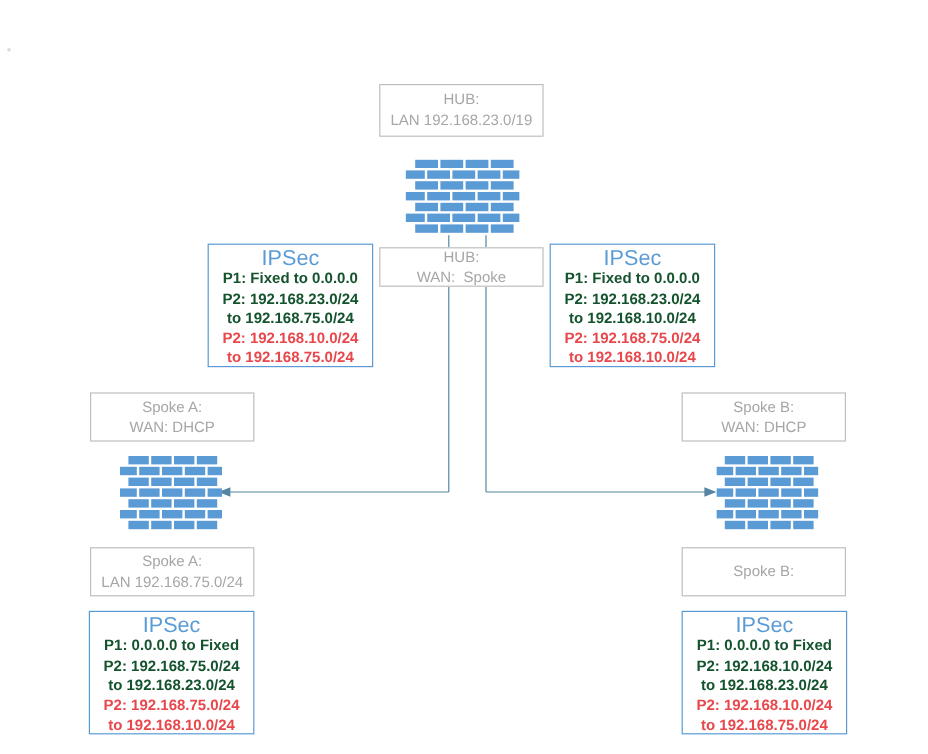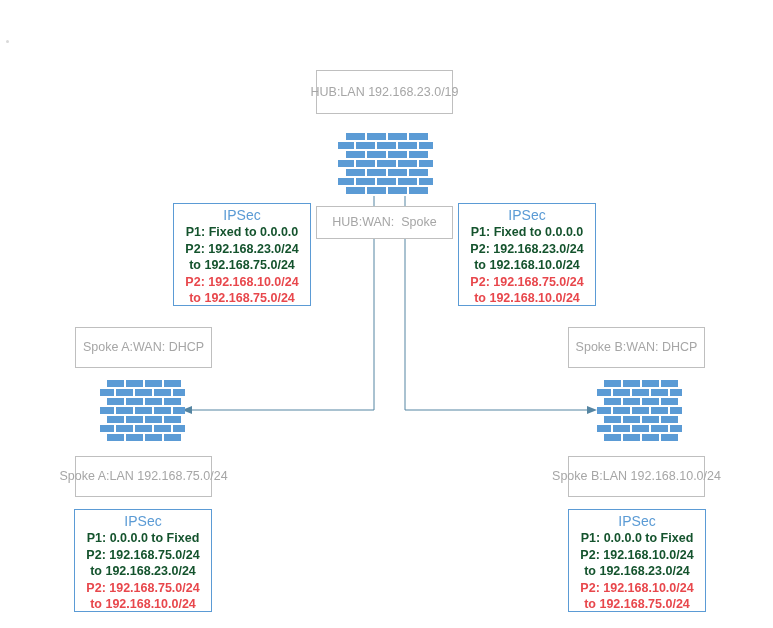--- a/index.html
+++ b/index.html
@@ -13,40 +13,40 @@
   
   .label-box{
     position:absolute;
     border:1px solid #bfbfbf;
     background:#ffffff;
     color:#a6a6a6;
     font-size:12.5px;
     line-height:17px;
     text-align:center;
     display:flex;
-    flex-direction:row;
+    flex-direction:column;
     align-items:center;
     justify-content:center;
     box-sizing:border-box;
     white-space:pre;
   }
   .label-box .ln{display:block;}
 
   
   .ipsec-box{
     position:absolute;
     border:1px solid #5B9BD5;
     background:#ffffff;
     box-sizing:border-box;
     text-align:center;
     padding-top:3px;
     font-size:12.5px;
     line-height:16.6px;
   }
-  .ipsec-title{color:#5B9BD5;font-size:14px;line-height:17px;}
+  .ipsec-title{color:#5B9BD5;font-size:18px;line-height:17px;}
   .ipsec-line{font-weight:bold;white-space:nowrap;}
   .g{color:#14532d;}
   .r{color:#E8474C;}
 
   
   .wall{position:absolute;}
   .wall svg{display:block;}
 
   
   #lines{position:absolute;left:0;top:0;}
@@ -245,21 +245,20 @@
         <rect x="7" y="54" width="17" height="7"></rect>
         <rect x="26" y="54" width="17" height="7"></rect>
         <rect x="45" y="54" width="17" height="7"></rect>
         <rect x="64" y="54" width="17" height="7"></rect>
       </g>
     </svg>
   </div>
 
   <div class="label-box" style="left:568px;top:456px;width:137px;height:41px;">
     <span class="ln">Spoke B:</span>
-    <span class="ln">LAN 192.168.10.0/24</span>
   </div>
 
   <div class="ipsec-box" style="left:568px;top:509px;width:138px;height:103px;">
     <div class="ipsec-title">IPSec</div>
     <div class="ipsec-line g">P1: 0.0.0.0 to Fixed</div>
     <div class="ipsec-line g">P2: 192.168.10.0/24</div>
     <div class="ipsec-line g">to 192.168.23.0/24</div>
     <div class="ipsec-line r">P2: 192.168.10.0/24</div>
     <div class="ipsec-line r">to 192.168.75.0/24</div>
   </div>

